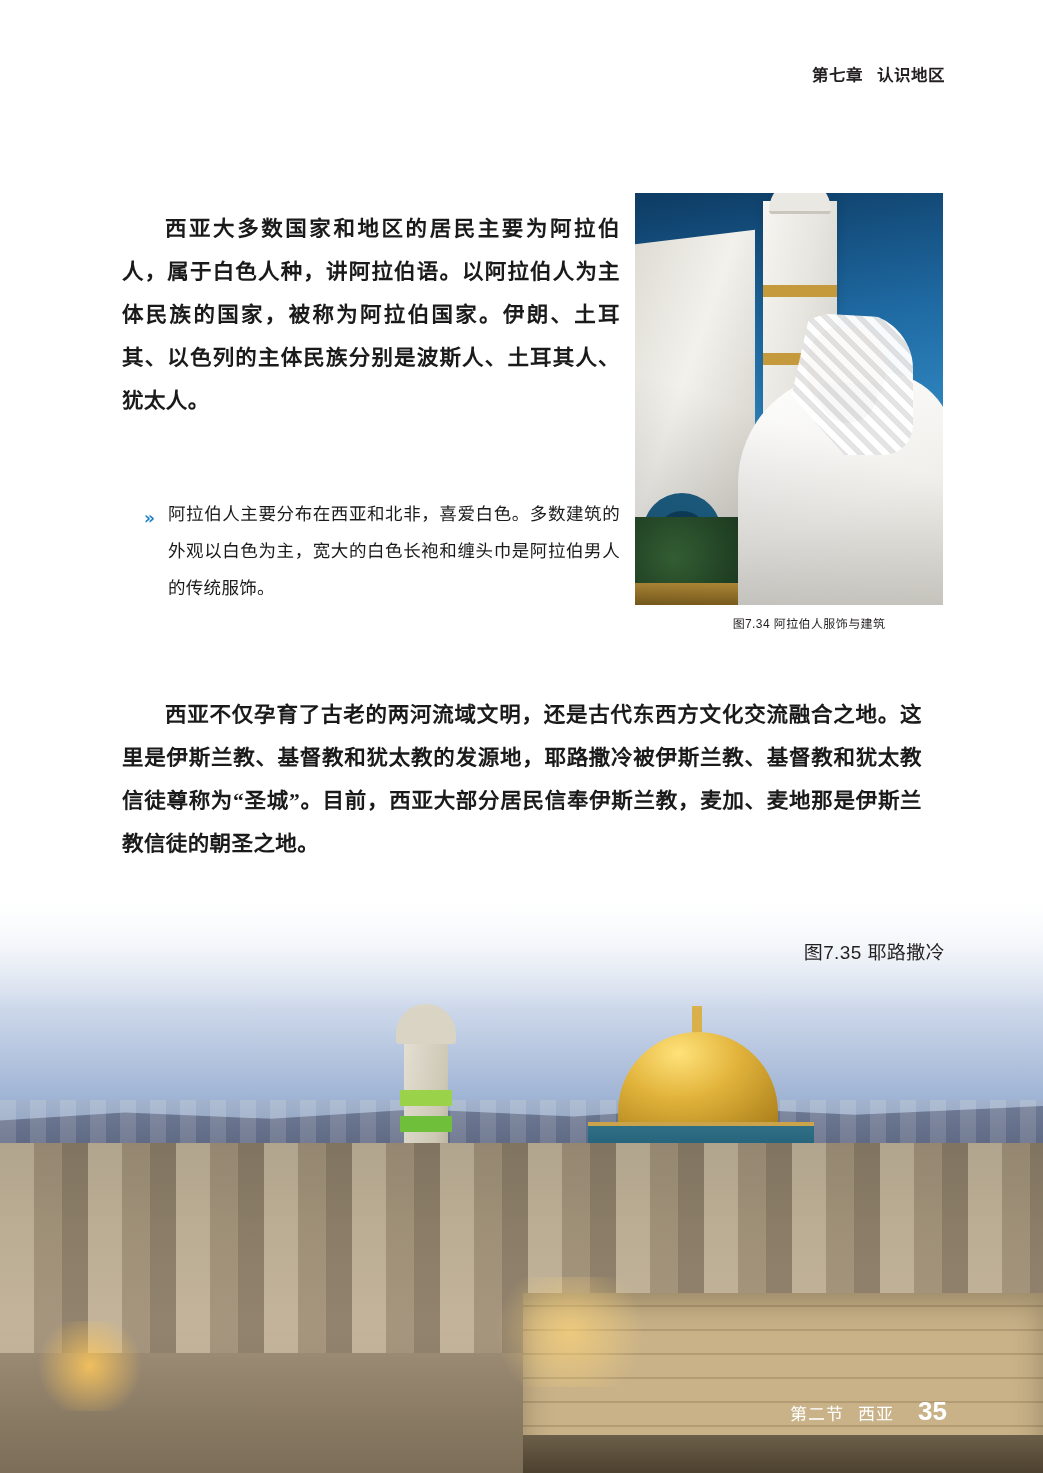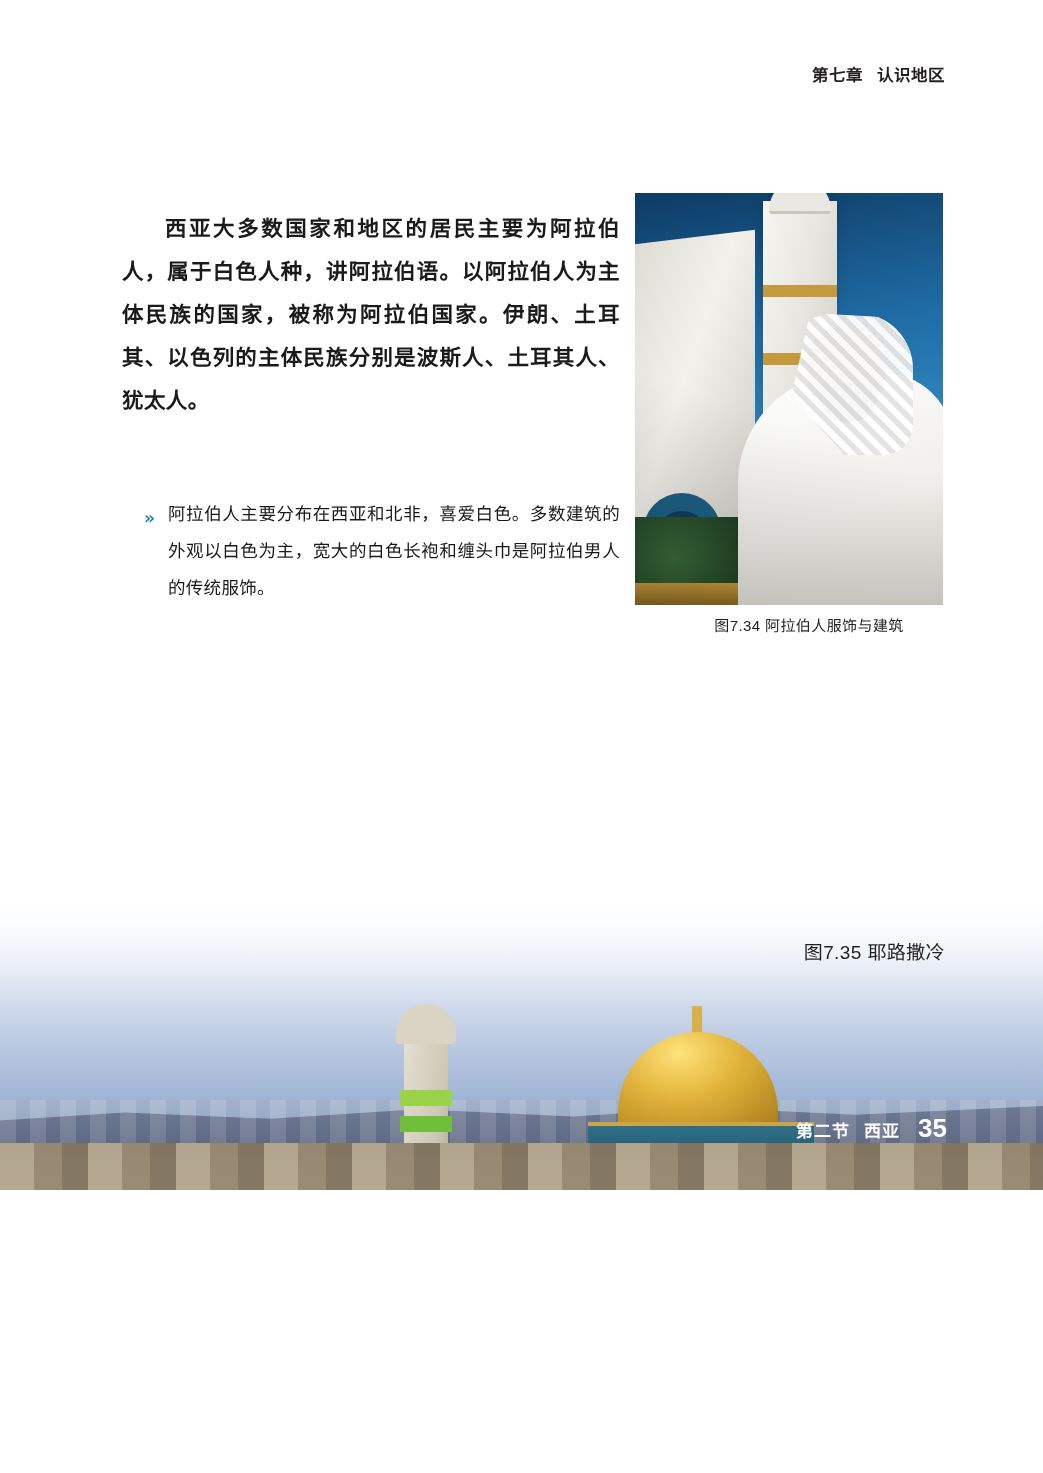--- a/index.html
+++ b/index.html
@@ -7,21 +7,21 @@
     padding: 0;
     background: #ffffff;
   }
   body {
     font-family: "Liberation Serif", "DejaVu Serif", serif;
     color: #1a1a1a;
   }
   .page {
     position: relative;
     width: 1043px;
-    height: 1190px;
+    height: 1473px;
     overflow: hidden;
     background: #ffffff;
   }
 
   
   .running-head {
     position: absolute;
     top: 62px;
     right: 98px;
     font-family: "Liberation Sans", "DejaVu Sans", sans-serif;
@@ -220,21 +220,21 @@
     border-radius: 0 0 30px 30px;
   }
   .fig34 .overlay-dark {
     position: absolute;
     inset: 0;
     background: linear-gradient(200deg, rgba(0,0,0,0) 55%, rgba(0,0,0,0.18) 100%);
   }
   .fig-caption {
     position: absolute;
     font-family: "Liberation Sans", "DejaVu Sans", sans-serif;
-    font-size: 15px;
+    font-size: 12px;
     color: #231f20;
     letter-spacing: 0.4px;
   }
   .cap34 {
     top: 614px;
     left: 669px;
     width: 280px;
     text-align: center;
   }
 
@@ -410,23 +410,23 @@
     position: absolute;
     bottom: 46px;
     right: 96px;
     display: flex;
     align-items: baseline;
     font-family: "Liberation Sans", "DejaVu Sans", sans-serif;
     color: #ffffff;
   }
   .footer .sec {
     font-size: 17px;
-    font-weight: 700;
+    font-weight: 400;
     letter-spacing: 1px;
-    margin-right: 18px;
+    margin-right: 24px;
   }
   .footer .sec .b { margin-right: 14px; }
   .footer .pageno {
     font-size: 26px;
     font-weight: 700;
     margin-top: 10px;
   }
 </style>
 </head>
 <body>
@@ -456,20 +456,21 @@
     <div class="greenery"></div>
     <div class="gold-rail"></div>
     <div class="man-body"></div>
     <div class="man-head"></div>
     <div class="man-beard"></div>
     <div class="man-kef"></div>
     <div class="overlay-dark"></div>
   </div>
   <div class="fig-caption cap34">图7.34 阿拉伯人服饰与建筑</div>
 
+  <p class="para p2">西亚不仅孕育了古老的两河流域文明，还是古代东西方文化交流融合之地。这里是伊斯兰教、基督教和犹太教的发源地，耶路撒冷被伊斯兰教、基督教和犹太教信徒尊称为“圣城”。目前，西亚大部分居民信奉伊斯兰教，麦加、麦地那是伊斯兰教信徒的朝圣之地。</p>
 
   <div class="fig35">
     <div class="sky"></div>
     <div class="hills"></div>
     <div class="distant-town"></div>
     <div class="citylights"></div>
     <div class="minaret2"></div>
     <div class="dome-finial"></div>
     <div class="dome"></div>
     <div class="dome-drum"></div>

